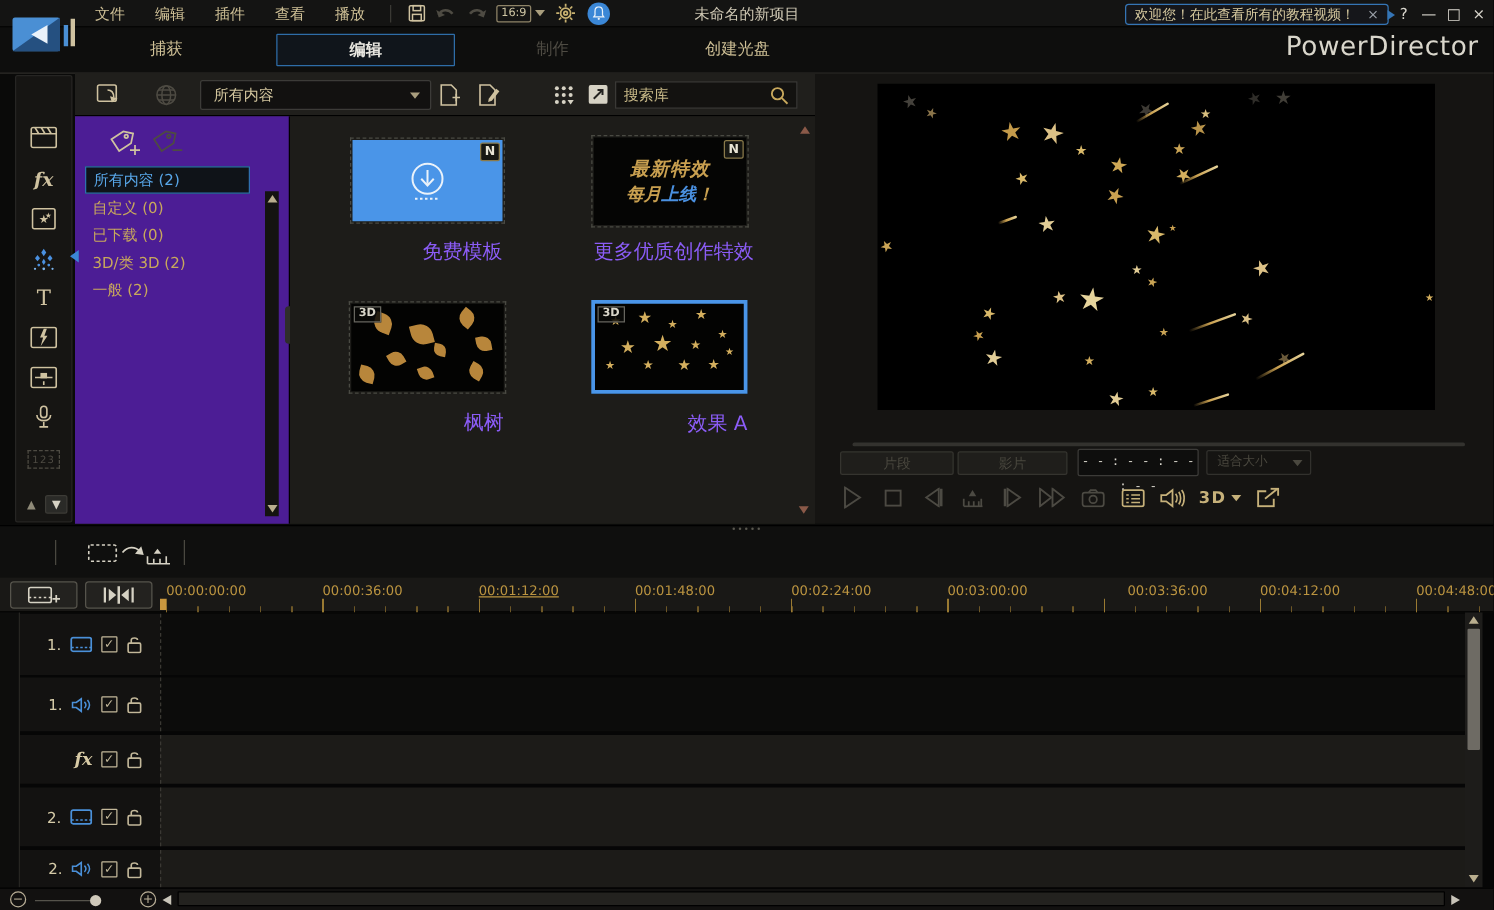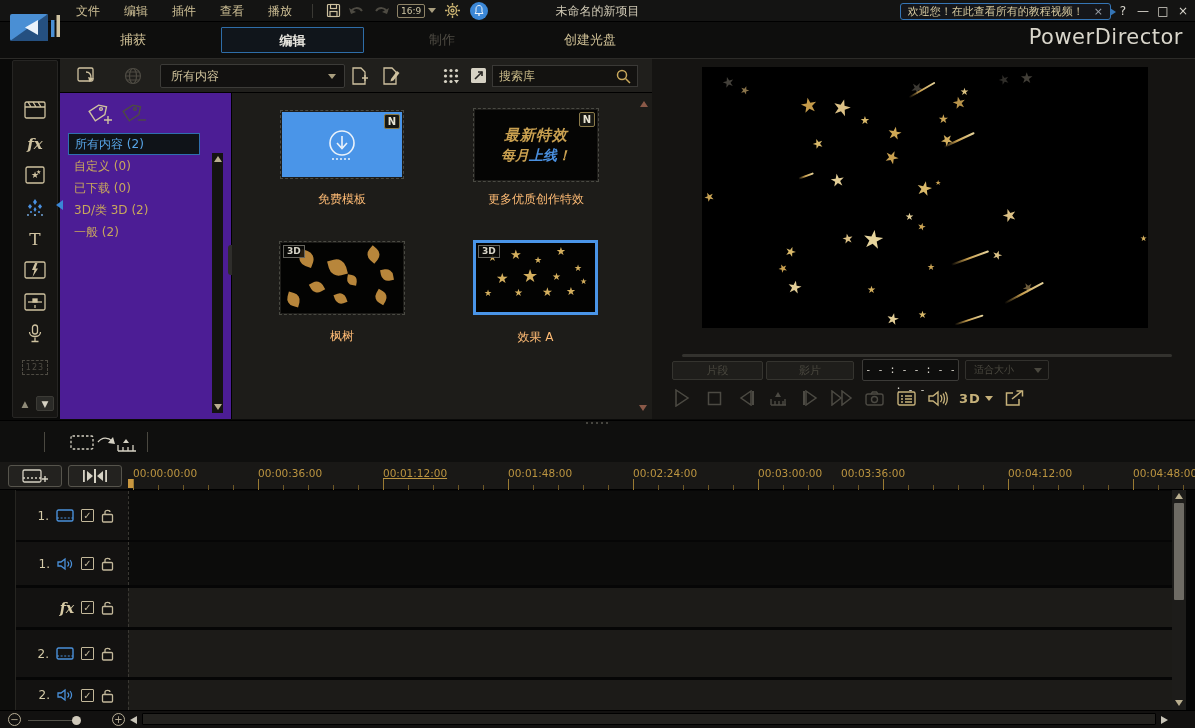--- a/index.html
+++ b/index.html
@@ -66,21 +66,21 @@
   .tri-u{width:0;height:0;border-left:4px solid transparent;border-right:4px solid transparent;border-bottom:6px solid #b9ae8e}
   .tri-d{width:0;height:0;border-left:4px solid transparent;border-right:4px solid transparent;border-top:6px solid #b9ae8e}
   .collapse{position:absolute;left:228px;top:245px;width:16px;height:30px;background:#2f2e2b;border-radius:3px;display:flex;align-items:center;justify-content:center;color:#4a9ae0;font-size:12px;font-weight:bold}
 
   .content{position:absolute;left:172px;top:34px;width:420px;height:326px;background:#1d1c19}
   .cscroll{position:absolute;right:2px;top:0;width:13px;height:326px}
   .cscroll .tri-u{border-bottom-color:#8a5948;margin:8px auto 0}
   .cscroll .tri-d{position:absolute;bottom:8px;left:2px;border-top-color:#8a5948}
 
   .thumb{position:absolute;outline:1px dashed #4a4a43;outline-offset:1px}
-  .tlabel{position:absolute;font-size:12px;color:#fdba74;text-align:center;white-space:nowrap}
+  .tlabel{position:absolute;font-size:16px;color:#8b5cf6;text-align:right;white-space:nowrap}
   .badge-n{position:absolute;right:2px;top:2px;width:16px;height:15px;background:#171712;border:1px solid #8a7a4a;border-radius:2px;color:#e8e4d4;font-size:10px;font-weight:bold;text-align:center;line-height:13px}
   .badge-3d{position:absolute;left:2px;top:2px;padding:0 3px;height:13px;background:rgba(10,10,8,.85);border:1px solid #66655e;color:#d8d5c8;font-size:9px;font-weight:bold;line-height:11px}
   .promo{position:absolute;inset:0;background:#050504;display:flex;flex-direction:column;justify-content:center;align-items:center;gap:2px}
   .promo .l1{font-size:15px;font-weight:bold;color:#c9a050;font-style:italic;letter-spacing:1px}
   .promo .l2{font-size:14px;font-weight:bold;color:#c9a050;font-style:italic}
   .promo .hl{color:#4a90e0}
   .leaf{position:absolute;background:#b8863b;border-radius:0 60% 0 60%}
   .star{position:absolute;line-height:1;display:inline-block}
   .streak{position:absolute;height:2px;border-radius:1px;background:linear-gradient(90deg,transparent,#c9a050 45%,#e6d49c)}
 
@@ -645,21 +645,21 @@
           </g>
         </svg>
     </div>
     <div class="ruler">
         <span class="rlabel" style="left: 5px;">00:00:00:00</span>
         <span class="rlabel" style="left: 130px;">00:00:36:00</span>
         <span class="rlabel" style="left: 255px; text-decoration: underline;">00:01:12:00</span>
         <span class="rlabel" style="left: 380px;">00:01:48:00</span>
         <span class="rlabel" style="left: 505px;">00:02:24:00</span>
         <span class="rlabel" style="left: 630px;">00:03:00:00</span>
-        <span class="rlabel" style="left: 713px; text-align: right;">00:03:36:00</span>
+        <span class="rlabel" style="left: 774px; text-align: right;">00:03:36:00</span>
         <span class="rlabel" style="left: 880px;">00:04:12:00</span>
         <span class="rlabel" style="left: 1005px;">00:04:48:00</span>
       </div>
   </div>
   <div class="playhead"></div>
 
   <div class="tracks">
 
     <div class="trow-h" style="top:1px;height:49px">
       <span class="tnum">1.</span>

